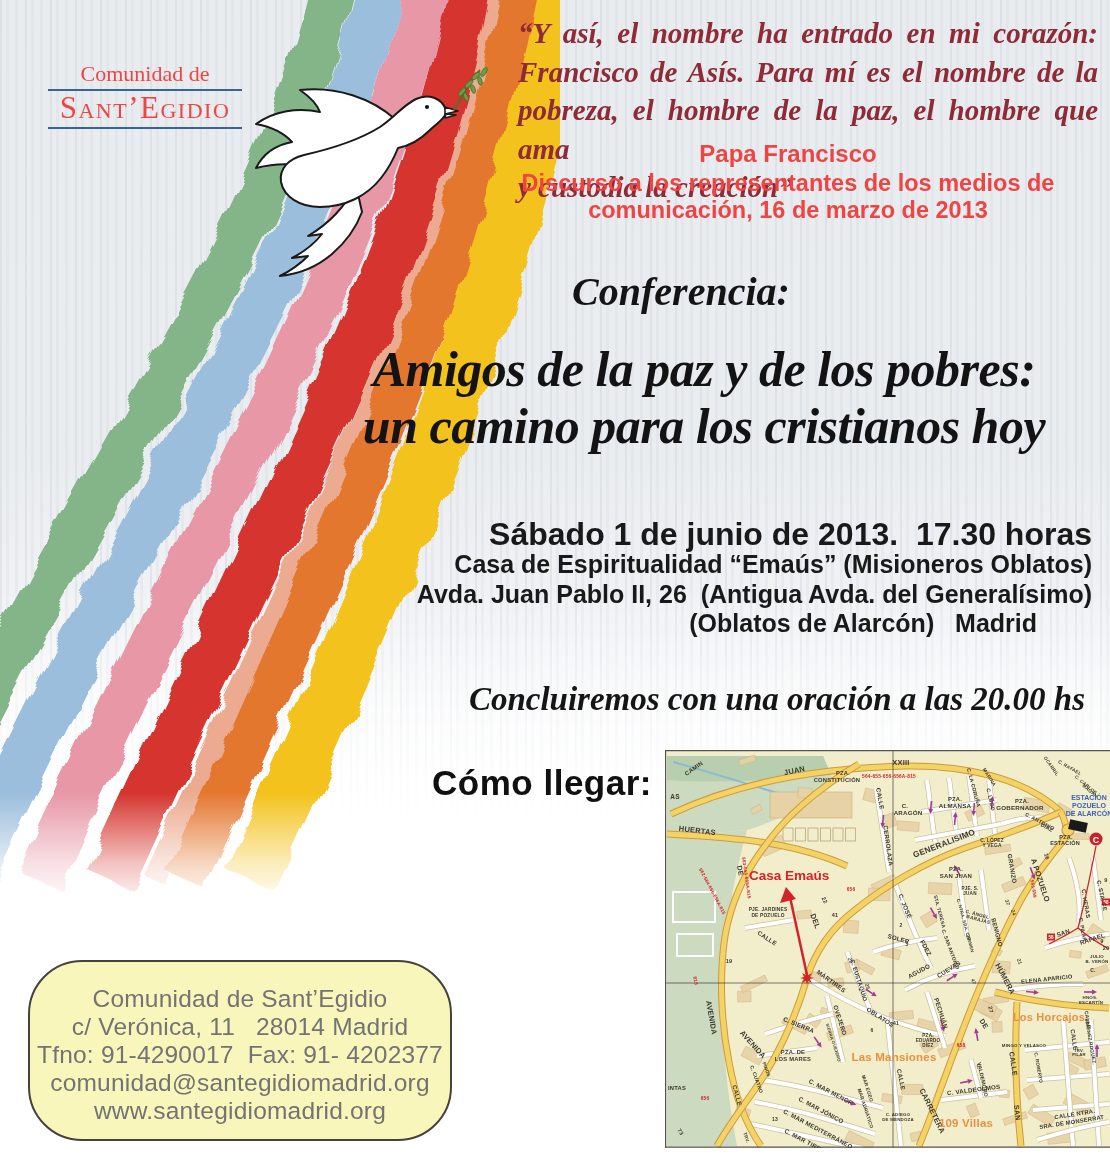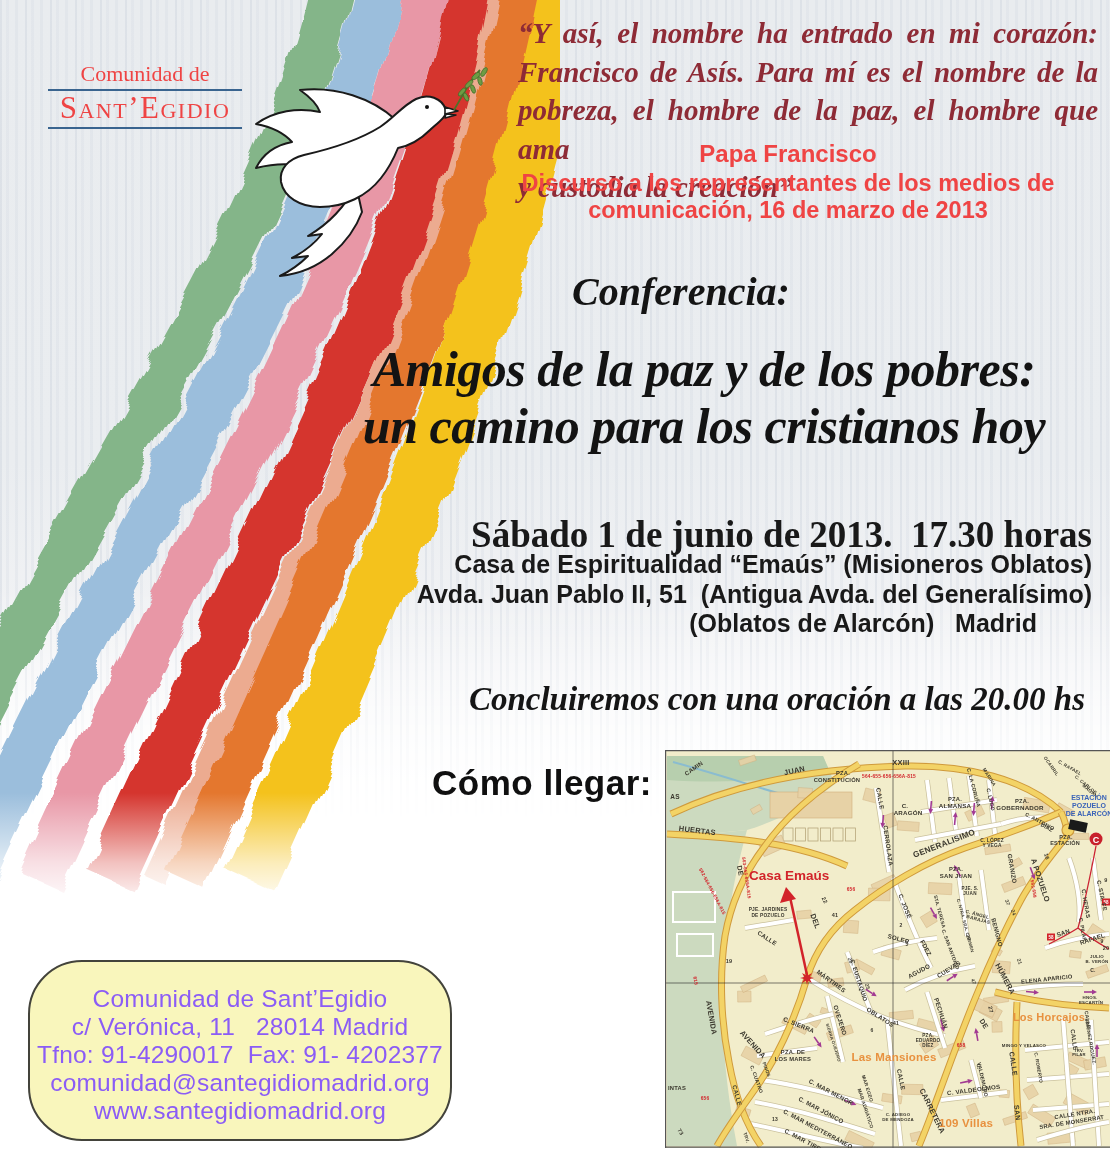--- a/index.html
+++ b/index.html
@@ -24,32 +24,32 @@
   .quote .line:last-child{text-align-last:left;}
   .attrib{position:absolute;right:12px;top:140px;width:620px;text-align:center;color:#ef4444;
           font:700 23.5px/27.5px "Liberation Sans",sans-serif;}
   .attrib .who{font-size:24px;margin-bottom:2px;}
   .kicker{position:absolute;left:481px;top:270px;width:400px;text-align:center;
           font:700 italic 40px/44px "Liberation Serif",serif;color:#141414;}
   .title{position:absolute;left:322px;top:341px;width:764px;text-align:center;
          font:700 italic 50px/57px "Liberation Serif",serif;color:#131313;letter-spacing:-0.5px;}
   .details{position:absolute;right:18px;top:519px;width:720px;text-align:right;color:#191919;}
   .details .line{font:700 25px/29.5px "Liberation Sans",sans-serif;white-space:pre;}
-  .details .line:first-child{font-size:37px;line-height:31px;font-family:Liberation Serif, serif;}
+  .details .line:first-child{font-size:32px;line-height:31px;}
   .details .line:last-child{padding-right:55px;}
   .closing{position:absolute;left:455px;top:680px;width:630px;text-align:right;
            font:700 italic 33px/38px "Liberation Serif",serif;color:#151515;}
   .como{position:absolute;right:458px;top:763px;white-space:nowrap;
         font:700 35px/40px "Liberation Sans",sans-serif;color:#101010;letter-spacing:.5px;}
   .transit{position:absolute;right:447px;top:806px;width:480px;text-align:right;color:#1c1c1c;
            font:400 26.5px/28.3px "Liberation Serif",serif;}
   .transit .line{white-space:pre;}
   .contact{position:absolute;left:28px;top:960px;width:424px;height:181px;background:#f9f6bc;
            border:2px solid #43433b;border-radius:54px;box-sizing:border-box;padding-top:23px;
-           text-align:center;color:#8b5cf6;font:400 24.5px/28px "Liberation Sans",sans-serif;letter-spacing:.2px;}
+           text-align:center;color:#737373;font:400 24.5px/28px "Liberation Sans",sans-serif;letter-spacing:.2px;}
   .contact .line{white-space:pre;}
   .map{position:absolute;left:665px;top:750px;width:445px;height:398px;}
   .map svg{display:block;}
 </style>
 </head>
 <body>
 
 <div class="page">
 
   <div class="texture"></div>
@@ -120,21 +120,21 @@
   <div class="kicker">Conferencia:</div>
 
   <div class="title">
       <div class="tline">Amigos de la paz y de los pobres:</div>
       <div class="tline">un camino para los cristianos hoy</div>
     </div>
 
   <div class="details">
       <div class="line">Sábado 1 de junio de 2013.  17.30 horas</div>
       <div class="line">Casa de Espiritualidad “Emaús” (Misioneros Oblatos)</div>
-      <div class="line">Avda. Juan Pablo II, 51  (Antigua Avda. del Generalísimo)</div>
+      <div class="line">Avda. Juan Pablo II, 26  (Antigua Avda. del Generalísimo)</div>
       <div class="line">(Oblatos de Alarcón)   Madrid</div>
     </div>
 
   <div class="closing">Concluiremos con una oración a las 20.00 hs</div>
 
   <div class="como">Cómo llegar:</div>
 
 
   <div class="contact">
       <div class="line">Comunidad de Sant’Egidio</div>

